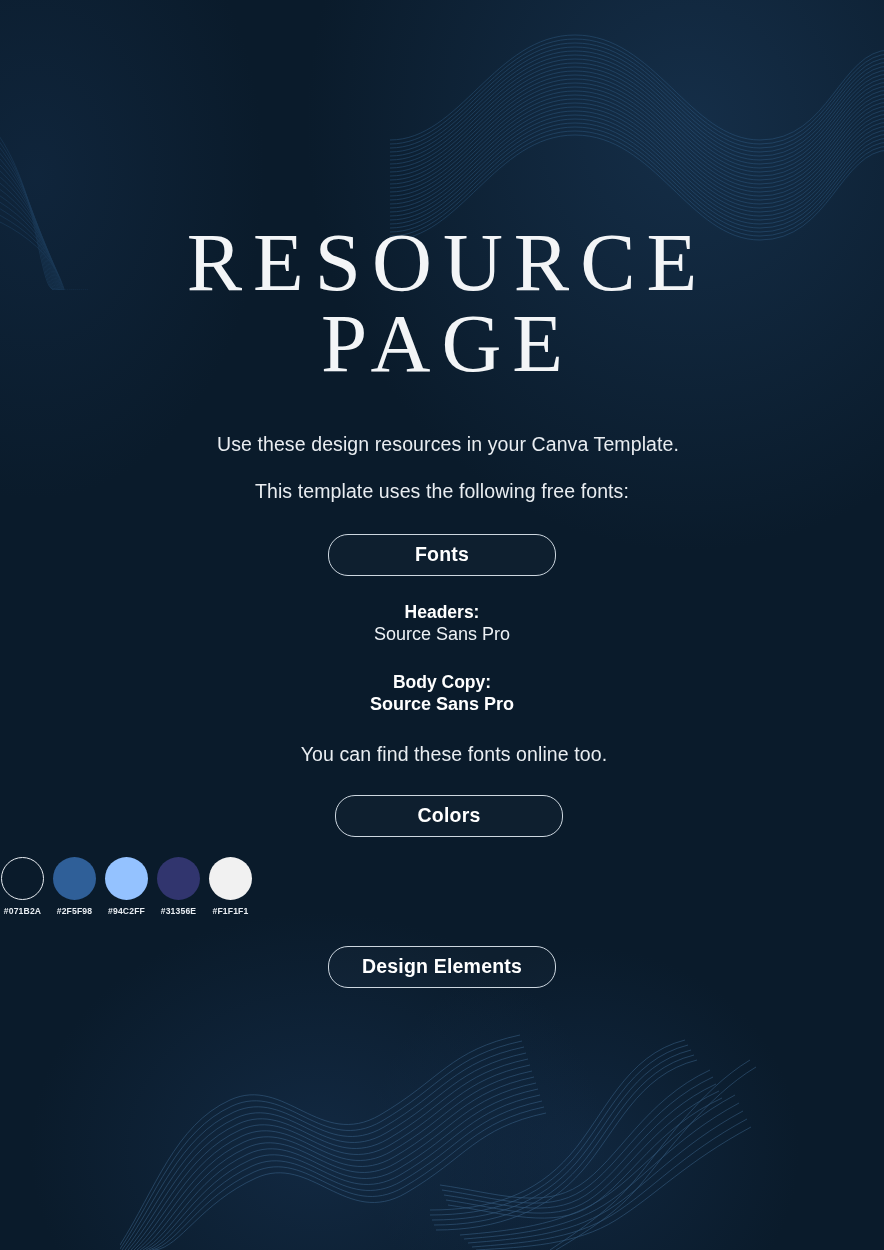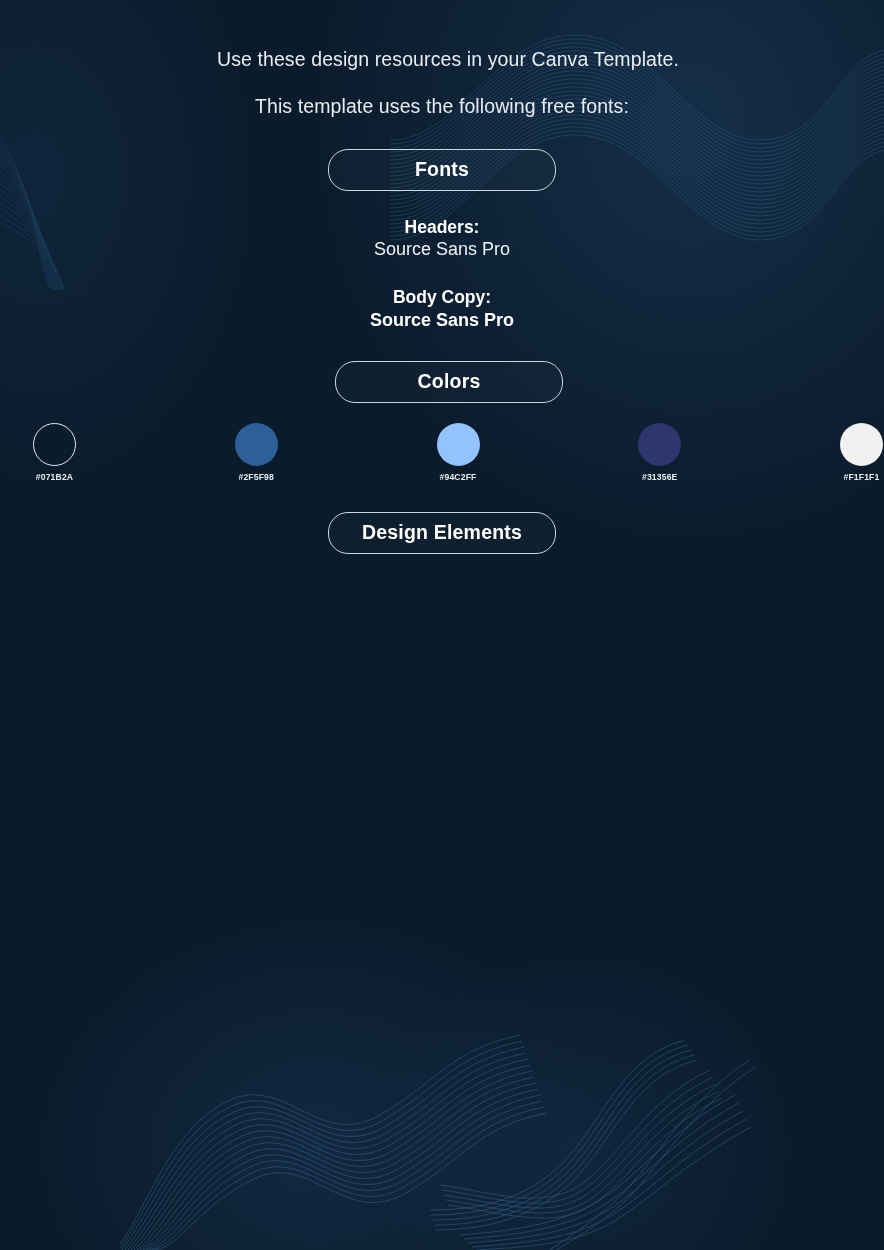--- a/index.html
+++ b/index.html
@@ -108,24 +108,23 @@
     margin: 0;
     padding-top: 26px;
     color: #e9edf1;
     font-size: 19.5px;
     letter-spacing: 0.1px;
     padding-left: 24px;
   }
 
   .swatch-row {
     display: flex;
-    justify-content: space-between;
+    justify-content: flex-start;
     gap: 7px;
     padding-top: 20px;
-    margin-left: 32px;
   }
   .swatch {
     width: 45px;
     display: flex;
     flex-direction: column;
     align-items: center;
   }
   .swatch-dot {
     width: 43px;
     height: 43px;
@@ -237,39 +236,44 @@
       <path d="M38 208 C 88 204, 138 200, 178 175 S 248 111, 313 76"></path>
       <path d="M42 212 C 92 208, 142 205, 182 180 S 252 119, 317 84"></path>
       <path d="M46 215 C 96 212, 146 210, 186 185 S 256 127, 321 92"></path>
       <path d="M120 215 C 150 195, 180 175, 205 145 S 270 55, 320 25"></path>
       <path d="M126 215 C 156 197, 186 179, 211 149 S 276 62, 326 32"></path>
     </g>
   </svg>
 
   <div class="content">
 
+    <h1 class="page-title">
+      <span>RESOURCE</span>
+      <span class="line2">PAGE</span>
+    </h1>
 
     <p class="intro first">Use these design resources in your Canva Template.</p>
     <p class="intro second">This template uses the following free fonts:</p>
 
     <div class="pill-wrap" id="fonts-pill-wrap">
       <span class="pill">Fonts</span>
     </div>
 
 
     <div class="font-group" id="font-group-headers">
       <span class="font-label">Headers:</span>
       <span class="font-value">Source Sans Pro</span>
     </div>
 
     <div class="font-group" id="font-group-body">
       <span class="font-label">Body Copy:</span>
       <span class="font-value bold">Source Sans Pro</span>
     </div>
 
+    <p class="online-note">You can find these fonts online too.</p>
 
     <div class="pill-wrap" id="colors-pill-wrap">
       <span class="pill">Colors</span>
     </div>
 
     <div class="swatch-row" id="swatch-row">
         <div class="swatch">
           <div class="swatch-dot outlined"></div>
           <div class="swatch-hex">#071B2A</div>
         </div>

